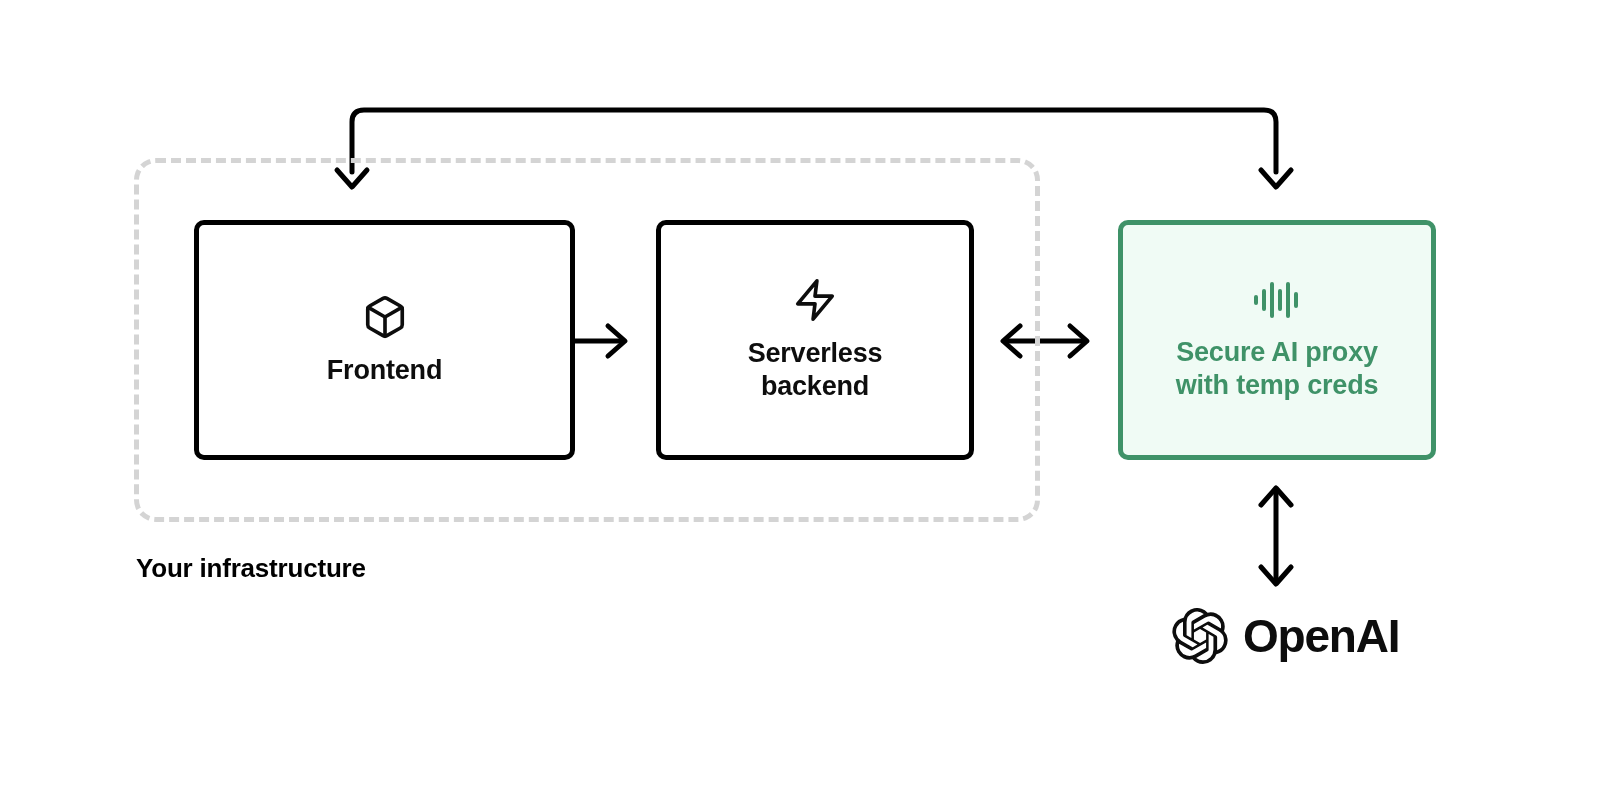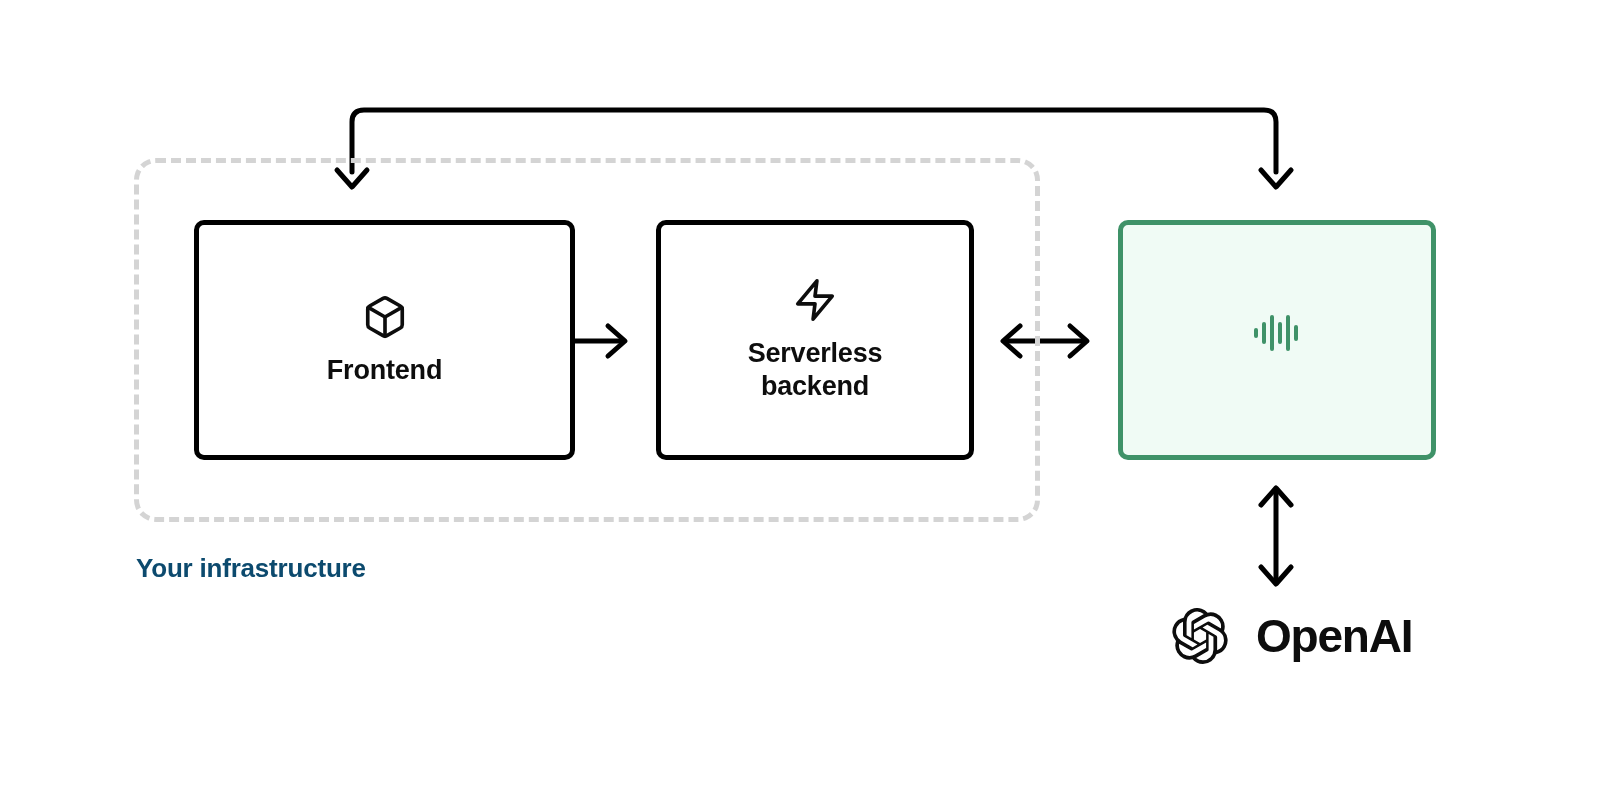--- a/index.html
+++ b/index.html
@@ -38,21 +38,21 @@
     border: 5px dashed #d4d4d4;
     border-radius: 22px;
     box-sizing: border-box;
   }
   .infra-label {
     position: absolute;
     left: 136px;
     top: 553px;
     font-size: 26px;
     font-weight: bold;
-    color: #0c4a6e;
+    color: #000000;
     letter-spacing: -0.2px;
     white-space: nowrap;
   }
 
   
   .node {
     position: absolute;
     box-sizing: border-box;
     display: flex;
     flex-direction: column;
@@ -104,21 +104,21 @@
     height: 240px;
   }
 
   
   .openai-logo {
     position: absolute;
     left: 1172px;
     top: 608px;
     display: flex;
     align-items: center;
-    gap: 28px;
+    gap: 15px;
   }
   .openai-wordmark {
     font-size: 46px;
     font-weight: bold;
     color: #0d0d0d;
     letter-spacing: -1.2px;
     line-height: 1;
   }
 </style>
 </head>
@@ -185,20 +185,22 @@
         <g stroke="#3f9268" stroke-width="4" stroke-linecap="round">
           <line x1="5" y1="19" x2="5" y2="25"></line>
           <line x1="13" y1="13" x2="13" y2="31"></line>
           <line x1="21" y1="6" x2="21" y2="38"></line>
           <line x1="29" y1="13" x2="29" y2="31"></line>
           <line x1="37" y1="6" x2="37" y2="38"></line>
           <line x1="45" y1="16" x2="45" y2="28"></line>
         </g>
       </svg>
     </span>
+    <span class="node-label label-accent">Secure AI proxy
+with temp creds</span>
   </div>
 
   <div class="openai-logo">
     <span style="line-height:0;">
       <svg width="56" height="56" viewBox="0 0 24 24" fill="#0d0d0d">
         <path d="M22.2819 9.8211a5.9847 5.9847 0 0 0-.5157-4.9108 6.0462 6.0462 0 0 0-6.5098-2.9A6.0651 6.0651 0 0 0 4.9807 4.1818a5.9847 5.9847 0 0 0-3.9977 2.9 6.0462 6.0462 0 0 0 .7427 7.0966 5.98 5.98 0 0 0 .511 4.9107 6.051 6.051 0 0 0 6.5146 2.9001A5.9847 5.9847 0 0 0 13.2599 24a6.0557 6.0557 0 0 0 5.7718-4.2058 5.9894 5.9894 0 0 0 3.9977-2.9001 6.0557 6.0557 0 0 0-.7475-7.0729zm-9.022 12.6081a4.4755 4.4755 0 0 1-2.8764-1.0408l.1419-.0804 4.7783-2.7582a.7948.7948 0 0 0 .3927-.6813v-6.7369l2.02 1.1686a.071.071 0 0 1 .038.052v5.5826a4.504 4.504 0 0 1-4.4945 4.4944zm-9.6607-4.1254a4.4708 4.4708 0 0 1-.5346-3.0137l.142.0852 4.783 2.7582a.7712.7712 0 0 0 .7806 0l5.8428-3.3685v2.3324a.0804.0804 0 0 1-.0332.0615L9.74 19.9502a4.4992 4.4992 0 0 1-6.1408-1.6464zM2.3408 7.8956a4.485 4.485 0 0 1 2.3655-1.9728V11.6a.7664.7664 0 0 0 .3879.6765l5.8144 3.3543-2.0201 1.1685a.0757.0757 0 0 1-.071 0l-4.8303-2.7865A4.504 4.504 0 0 1 2.3408 7.872zm16.5963 3.8558L13.1038 8.364 15.1192 7.2a.0757.0757 0 0 1 .071 0l4.8303 2.7913a4.4944 4.4944 0 0 1-.6765 8.1042v-5.6772a.79.79 0 0 0-.407-.667zm2.0107-3.0231l-.142-.0852-4.7735-2.7818a.7759.7759 0 0 0-.7854 0L9.409 9.2297V6.8974a.0662.0662 0 0 1 .0284-.0615l4.8303-2.7866a4.4992 4.4992 0 0 1 6.6802 4.66zM8.3065 12.863l-2.02-1.1638a.0804.0804 0 0 1-.038-.0567V6.0742a4.4992 4.4992 0 0 1 7.3757-3.4537l-.142.0805L8.704 5.459a.7948.7948 0 0 0-.3927.6813zm1.0976-2.3654l2.602-1.4998 2.6069 1.4998v2.9994l-2.5974 1.4997-2.6067-1.4997z"></path>
       </svg>
     </span>
     <span class="openai-wordmark">OpenAI</span>
   </div>

